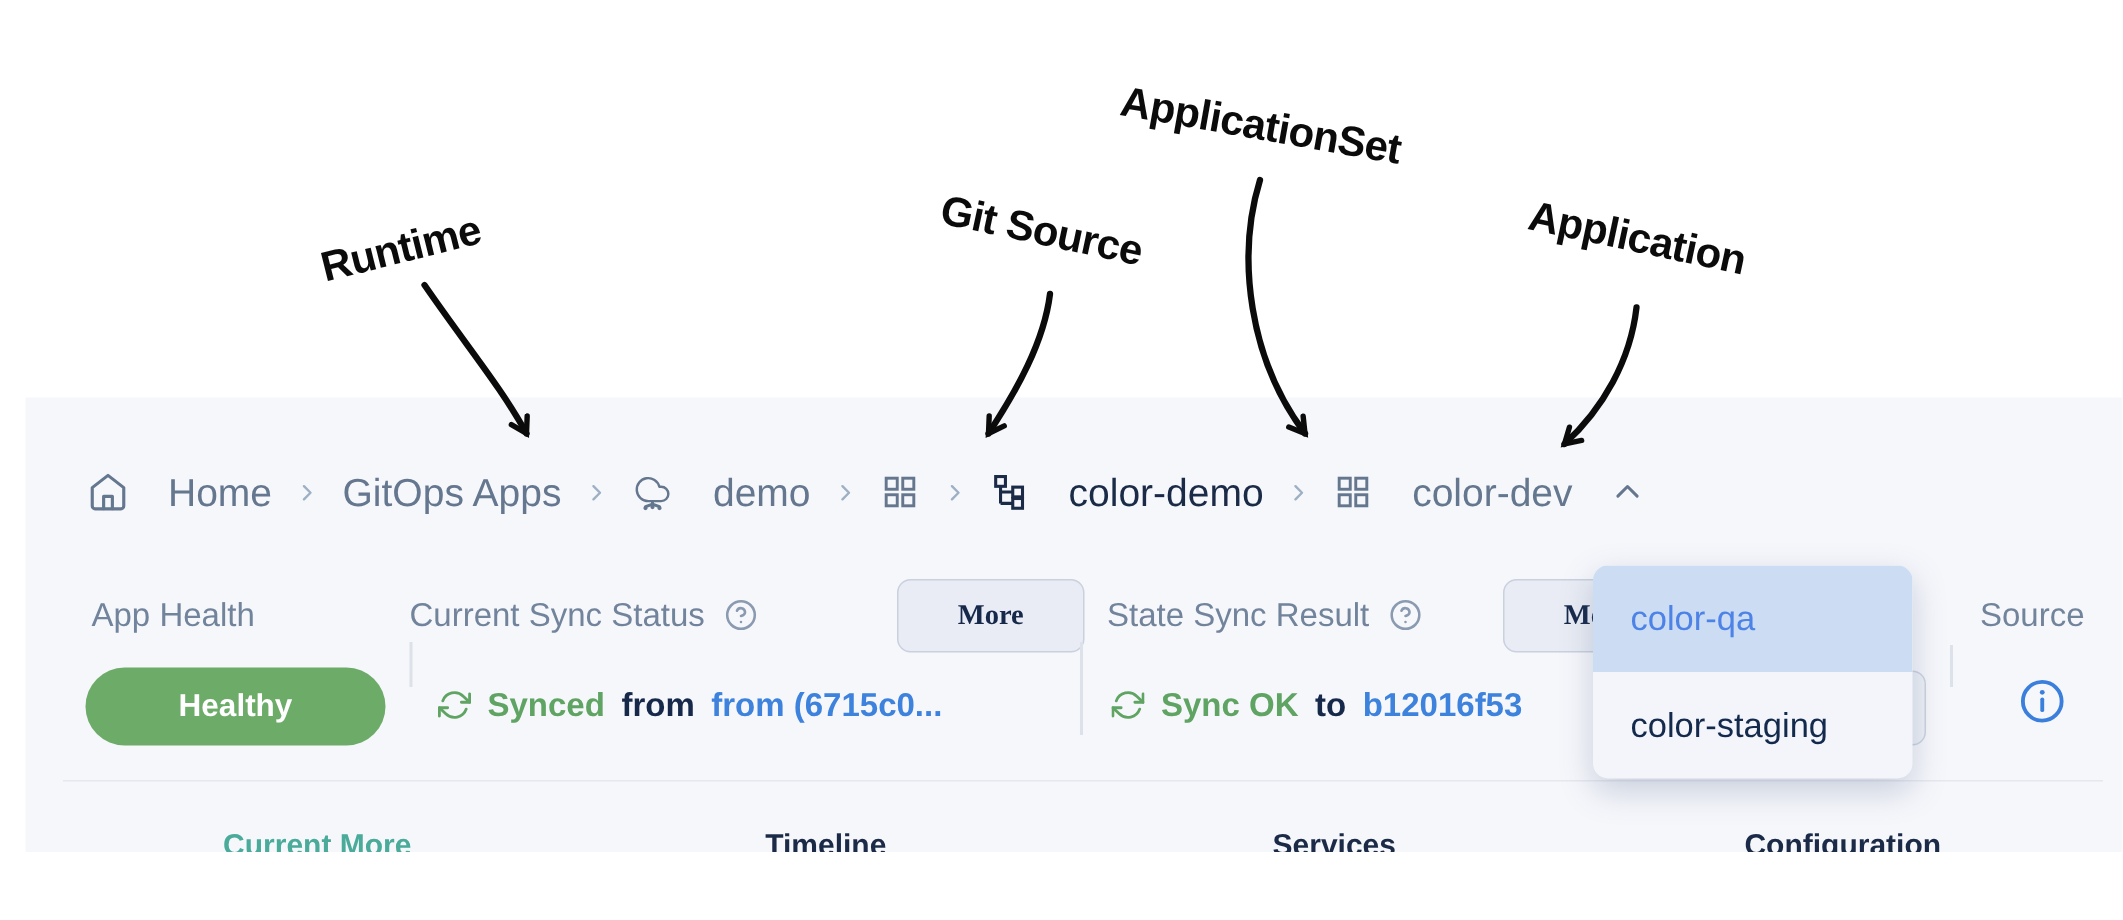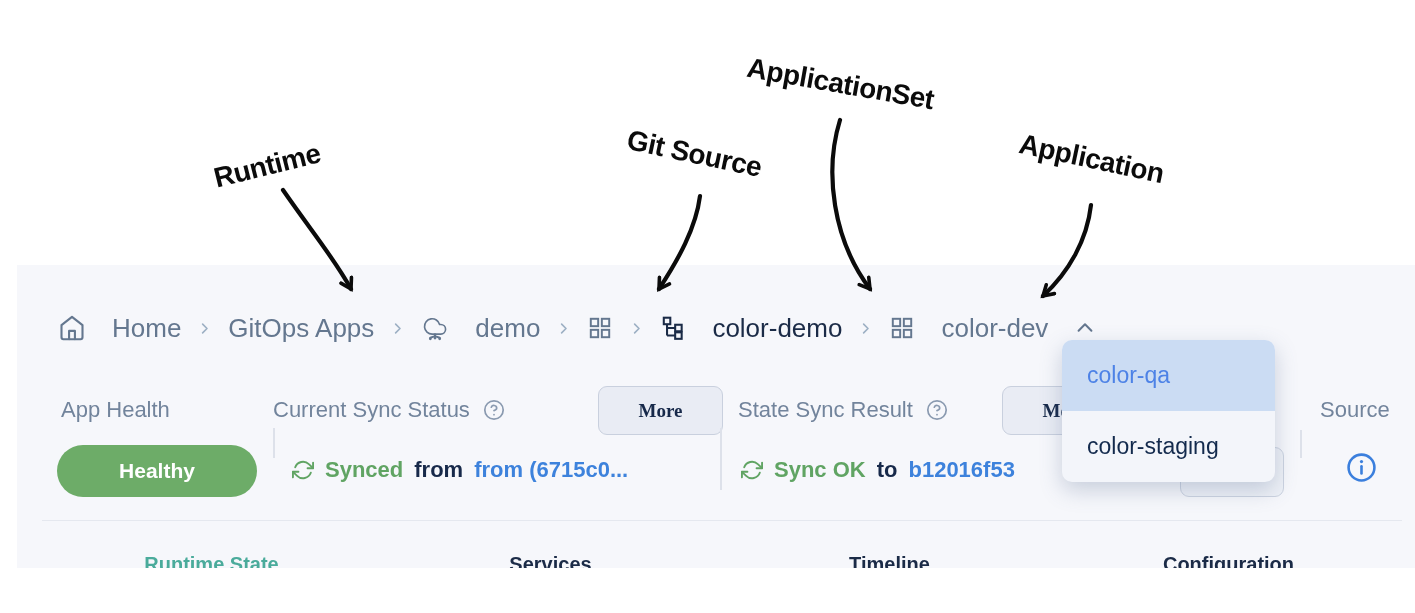--- a/index.html
+++ b/index.html
@@ -59,21 +59,21 @@
 
   .hr { position:absolute; left:25px; top:255px; width:1360px; height:1px; background:#e5e8ef; }
 
   
   .tabs { position:absolute; left:25px; top:288px; width:1356px; display:flex; }
   .tab { flex:1; text-align:center; font-size:20px; font-weight:bold; color:#1b2b47; cursor:pointer; }
   .tab.active { color:#4aab9b; }
 
   
   .dropdown {
-    position:absolute; left:1062px; top:340px; width:213px; z-index:10;
+    position:absolute; left:1062px; top:377px; width:213px; z-index:10;
     border-radius:10px; overflow:hidden; background:#f3f5fa;
     box-shadow:0 8px 22px rgba(80,100,140,0.28);
   }
   .dd-item { height:71px; line-height:71px; padding-left:25px; font-size:23px; color:#132a4d; cursor:pointer; }
   .dd-item.selected { background:#cbdcf3; color:#4d82e6; }
 </style>
 </head>
 <body>
 
 <div class="canvas">
@@ -238,23 +238,23 @@
       <svg width="31" height="31" viewBox="0 0 24 24" fill="none" stroke="#3b7fdd" stroke-width="2" stroke-linecap="round">
           <circle cx="12" cy="12" r="10"></circle>
           <line x1="12" y1="11" x2="12" y2="16.6"></line>
           <circle cx="12" cy="7.4" r="1.25" fill="#3b7fdd" stroke="none"></circle>
         </svg>
     </span>
 
     <div class="hr"></div>
 
     <div class="tabs">
-      <div class="tab active">Runtime State</div>
+      <div class="tab active">Current More</div>
+      <div class="tab">Timeline</div>
       <div class="tab">Services</div>
-      <div class="tab">Timeline</div>
       <div class="tab">Configuration</div>
     </div>
   </div>
 
   <div class="dropdown">
     <div class="dd-item selected">color-qa</div>
     <div class="dd-item">color-staging</div>
   </div>
 
 </div>

